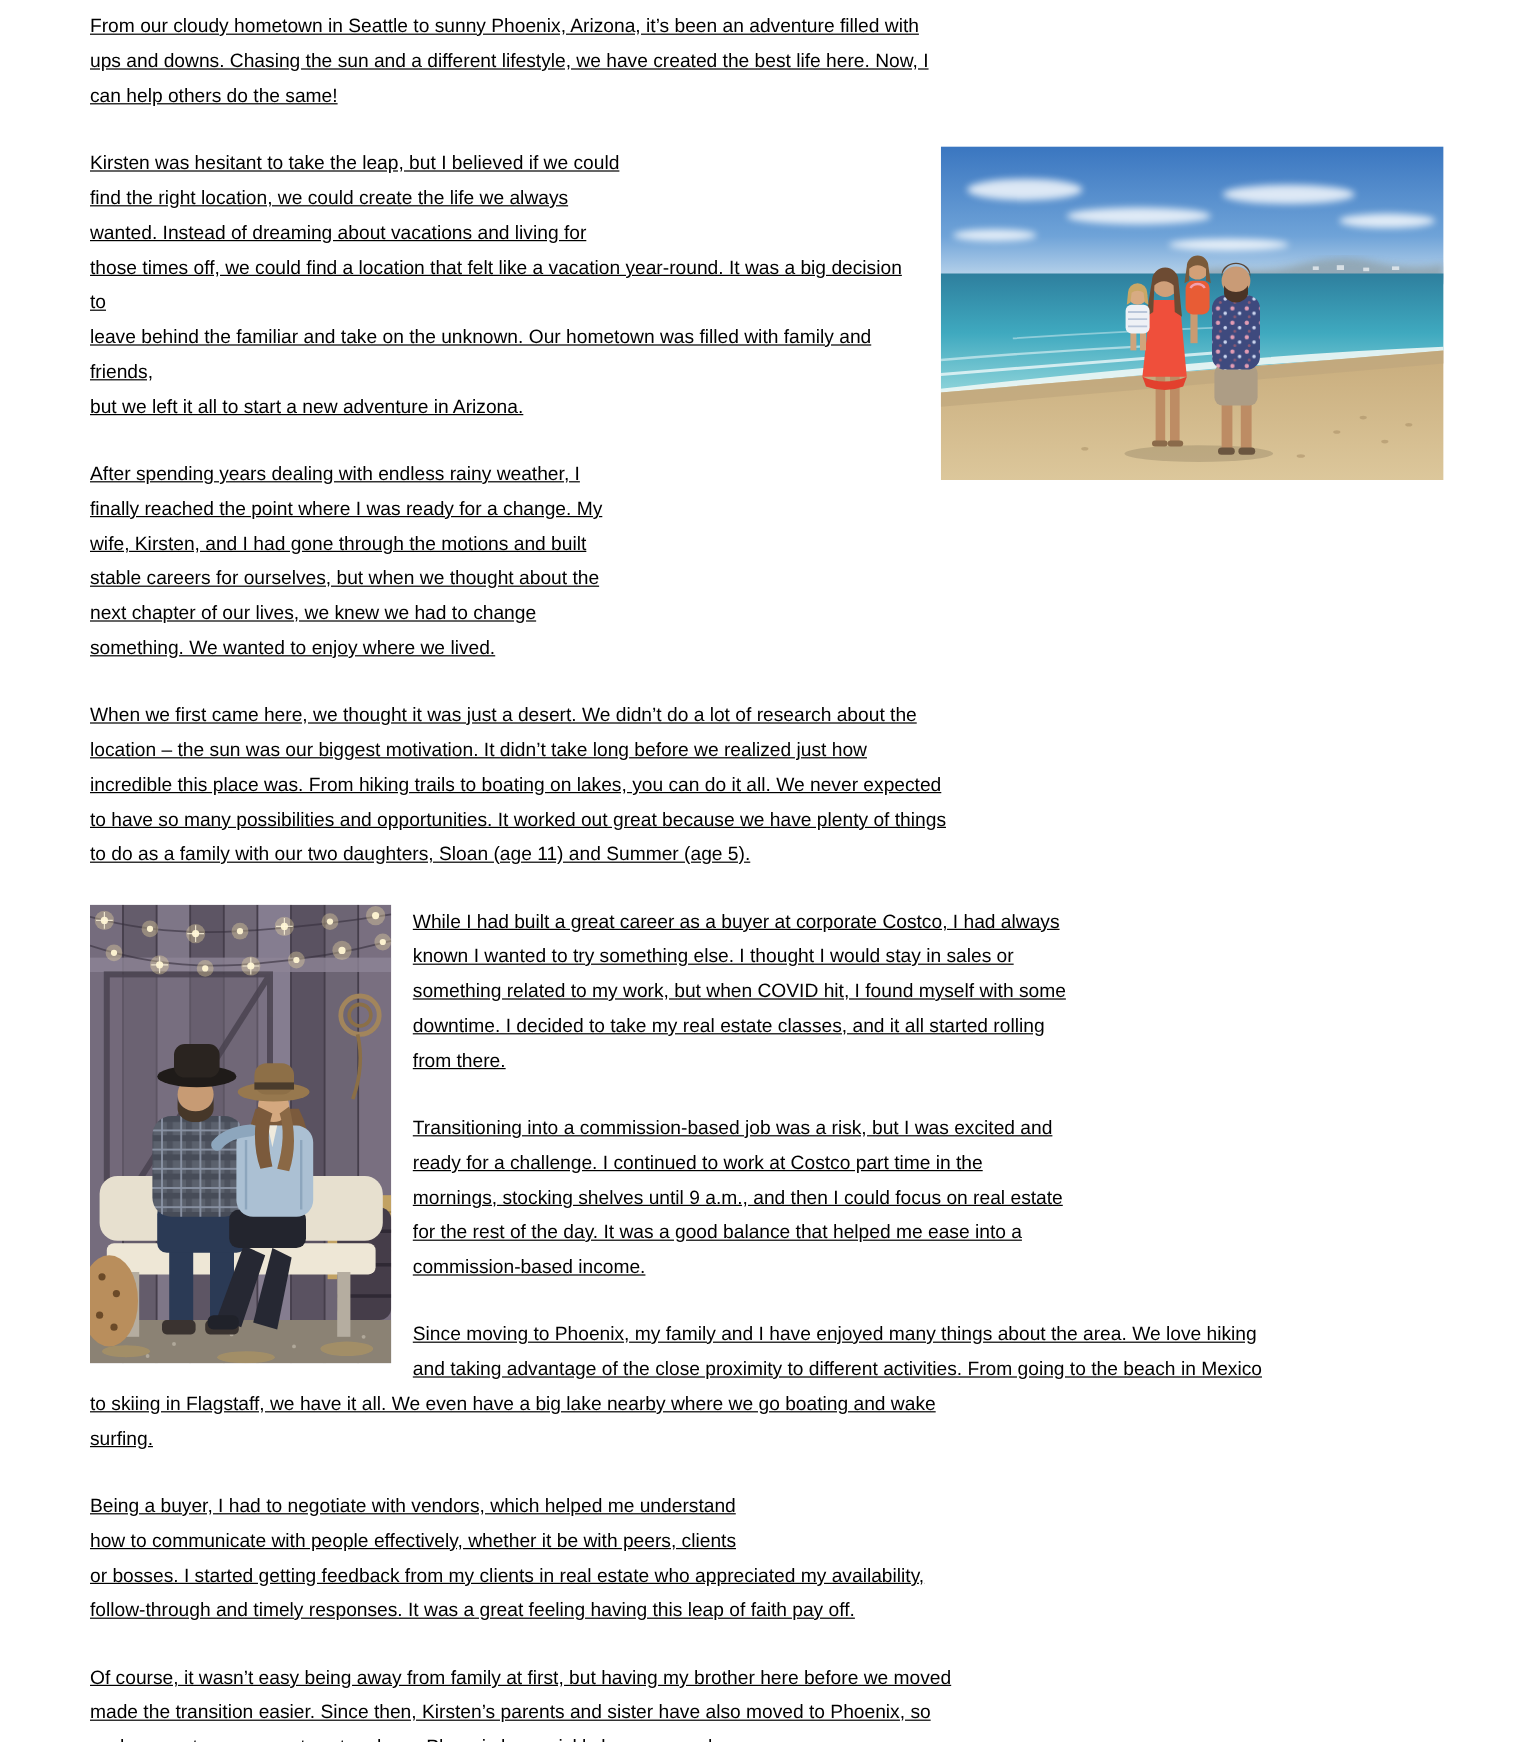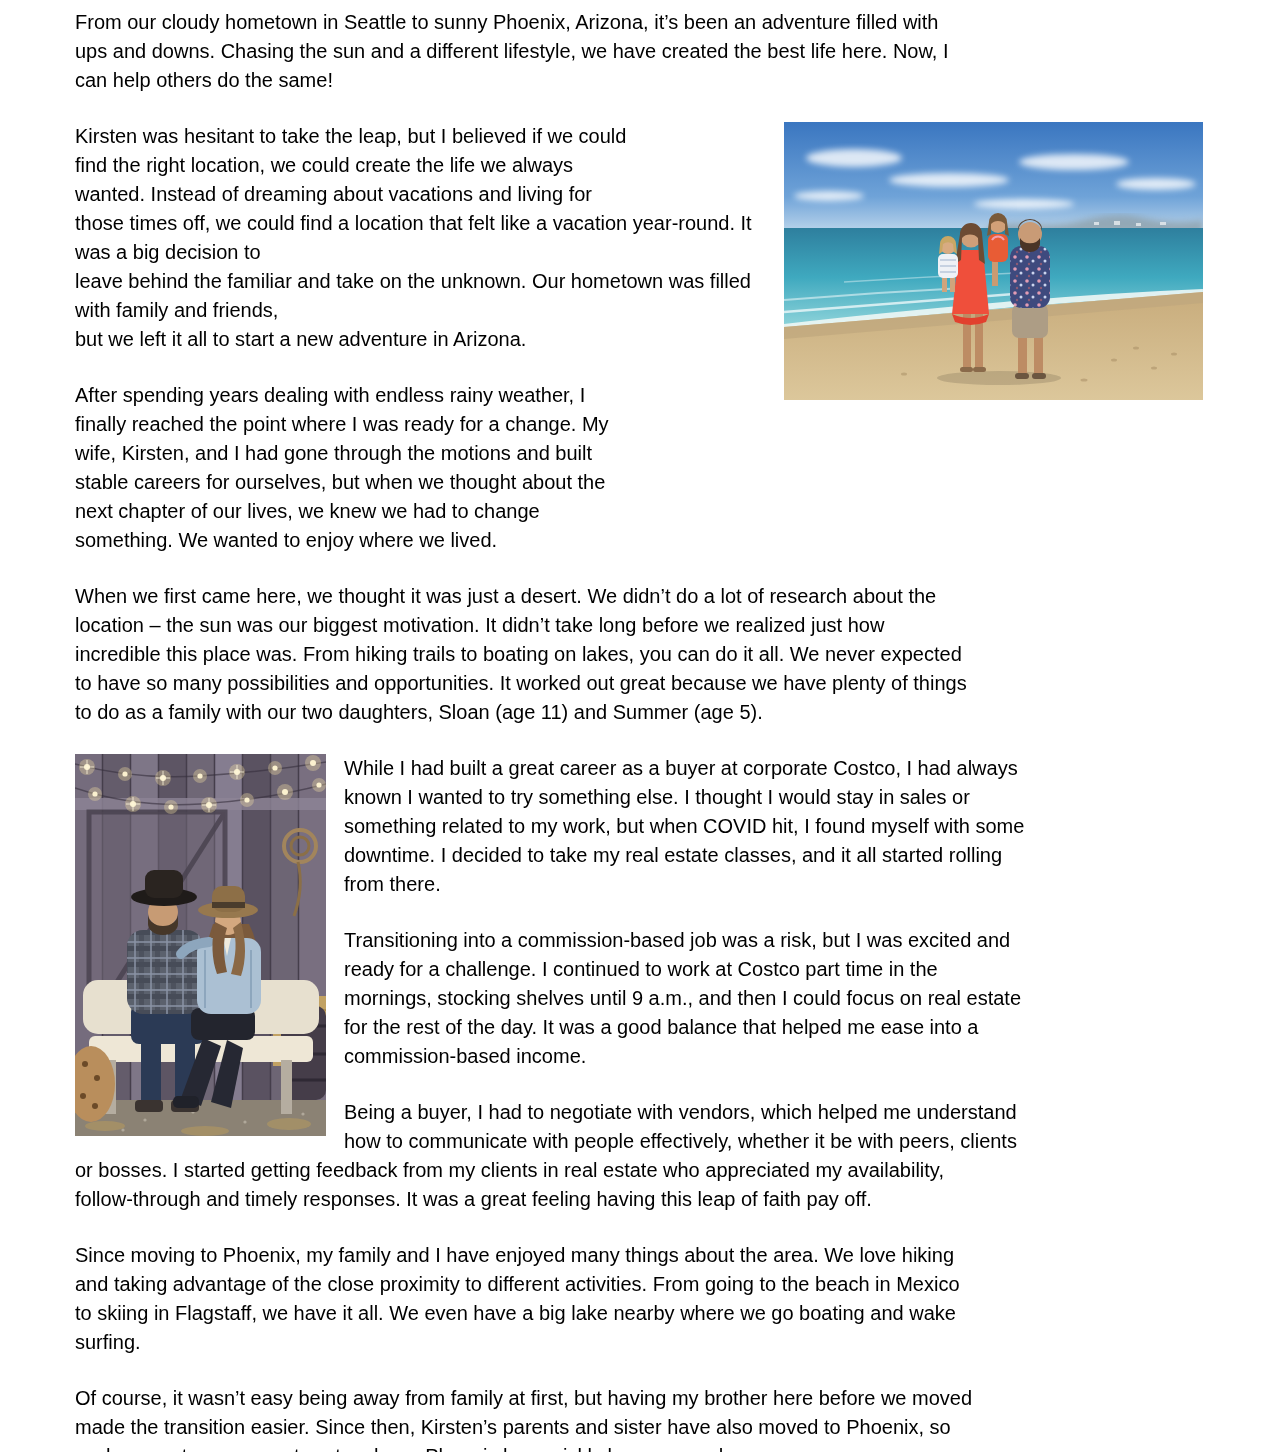--- a/index.html
+++ b/index.html
@@ -6,25 +6,26 @@
   html, body { background: #ffffff; }
   body {
     width: 1275px;
     height: 1452px;
     font-family: "Liberation Sans", sans-serif;
     color: #000000;
     overflow: hidden;
   }
   .page { padding: 8px 72px 0 75px; }
   .para {
-    font-size: 20px;
+    font-size: 16px;
     line-height: 29px;
     margin-bottom: 27px;
     white-space: pre-line;
     letter-spacing: 0;
+    text-decoration: underline;
   }
   figure.photo { display: block; }
   figure.photo.beach { float: right; width: 419px; height: 278px; margin-left: 18px; }
   figure.photo.barn  { float: left;  width: 251px; height: 382px; margin-right: 18px; }
   figure.photo svg { display: block; width: 100%; height: 100%; }
 </style>
 </head>
 <body>
 
 <div class="page">
@@ -357,27 +358,27 @@
 something related to my work, but when COVID hit, I found myself with some
 downtime. I decided to take my real estate classes, and it all started rolling
 from there.</p>
 
   <p class="para">Transitioning into a commission-based job was a risk, but I was excited and
 ready for a challenge. I continued to work at Costco part time in the
 mornings, stocking shelves until 9 a.m., and then I could focus on real estate
 for the rest of the day. It was a good balance that helped me ease into a
 commission-based income.</p>
 
+  <p class="para">Since moving to Phoenix, my family and I have enjoyed many things about the area. We love hiking
+and taking advantage of the close proximity to different activities. From going to the beach in Mexico
+to skiing in Flagstaff, we have it all. We even have a big lake nearby where we go boating and wake
+surfing.</p>
+
   <p class="para">Being a buyer, I had to negotiate with vendors, which helped me understand
 how to communicate with people effectively, whether it be with peers, clients
 or bosses. I started getting feedback from my clients in real estate who appreciated my availability,
 follow-through and timely responses. It was a great feeling having this leap of faith pay off.</p>
 
-  <p class="para">Since moving to Phoenix, my family and I have enjoyed many things about the area. We love hiking
-and taking advantage of the close proximity to different activities. From going to the beach in Mexico
-to skiing in Flagstaff, we have it all. We even have a big lake nearby where we go boating and wake
-surfing.</p>
-
   <p class="para">Of course, it wasn’t easy being away from family at first, but having my brother here before we moved
 made the transition easier. Since then, Kirsten’s parents and sister have also moved to Phoenix, so
 we have a strong support system here. Phoenix has quickly become our home.</p>
 
 </div>
 
 </body></html>

